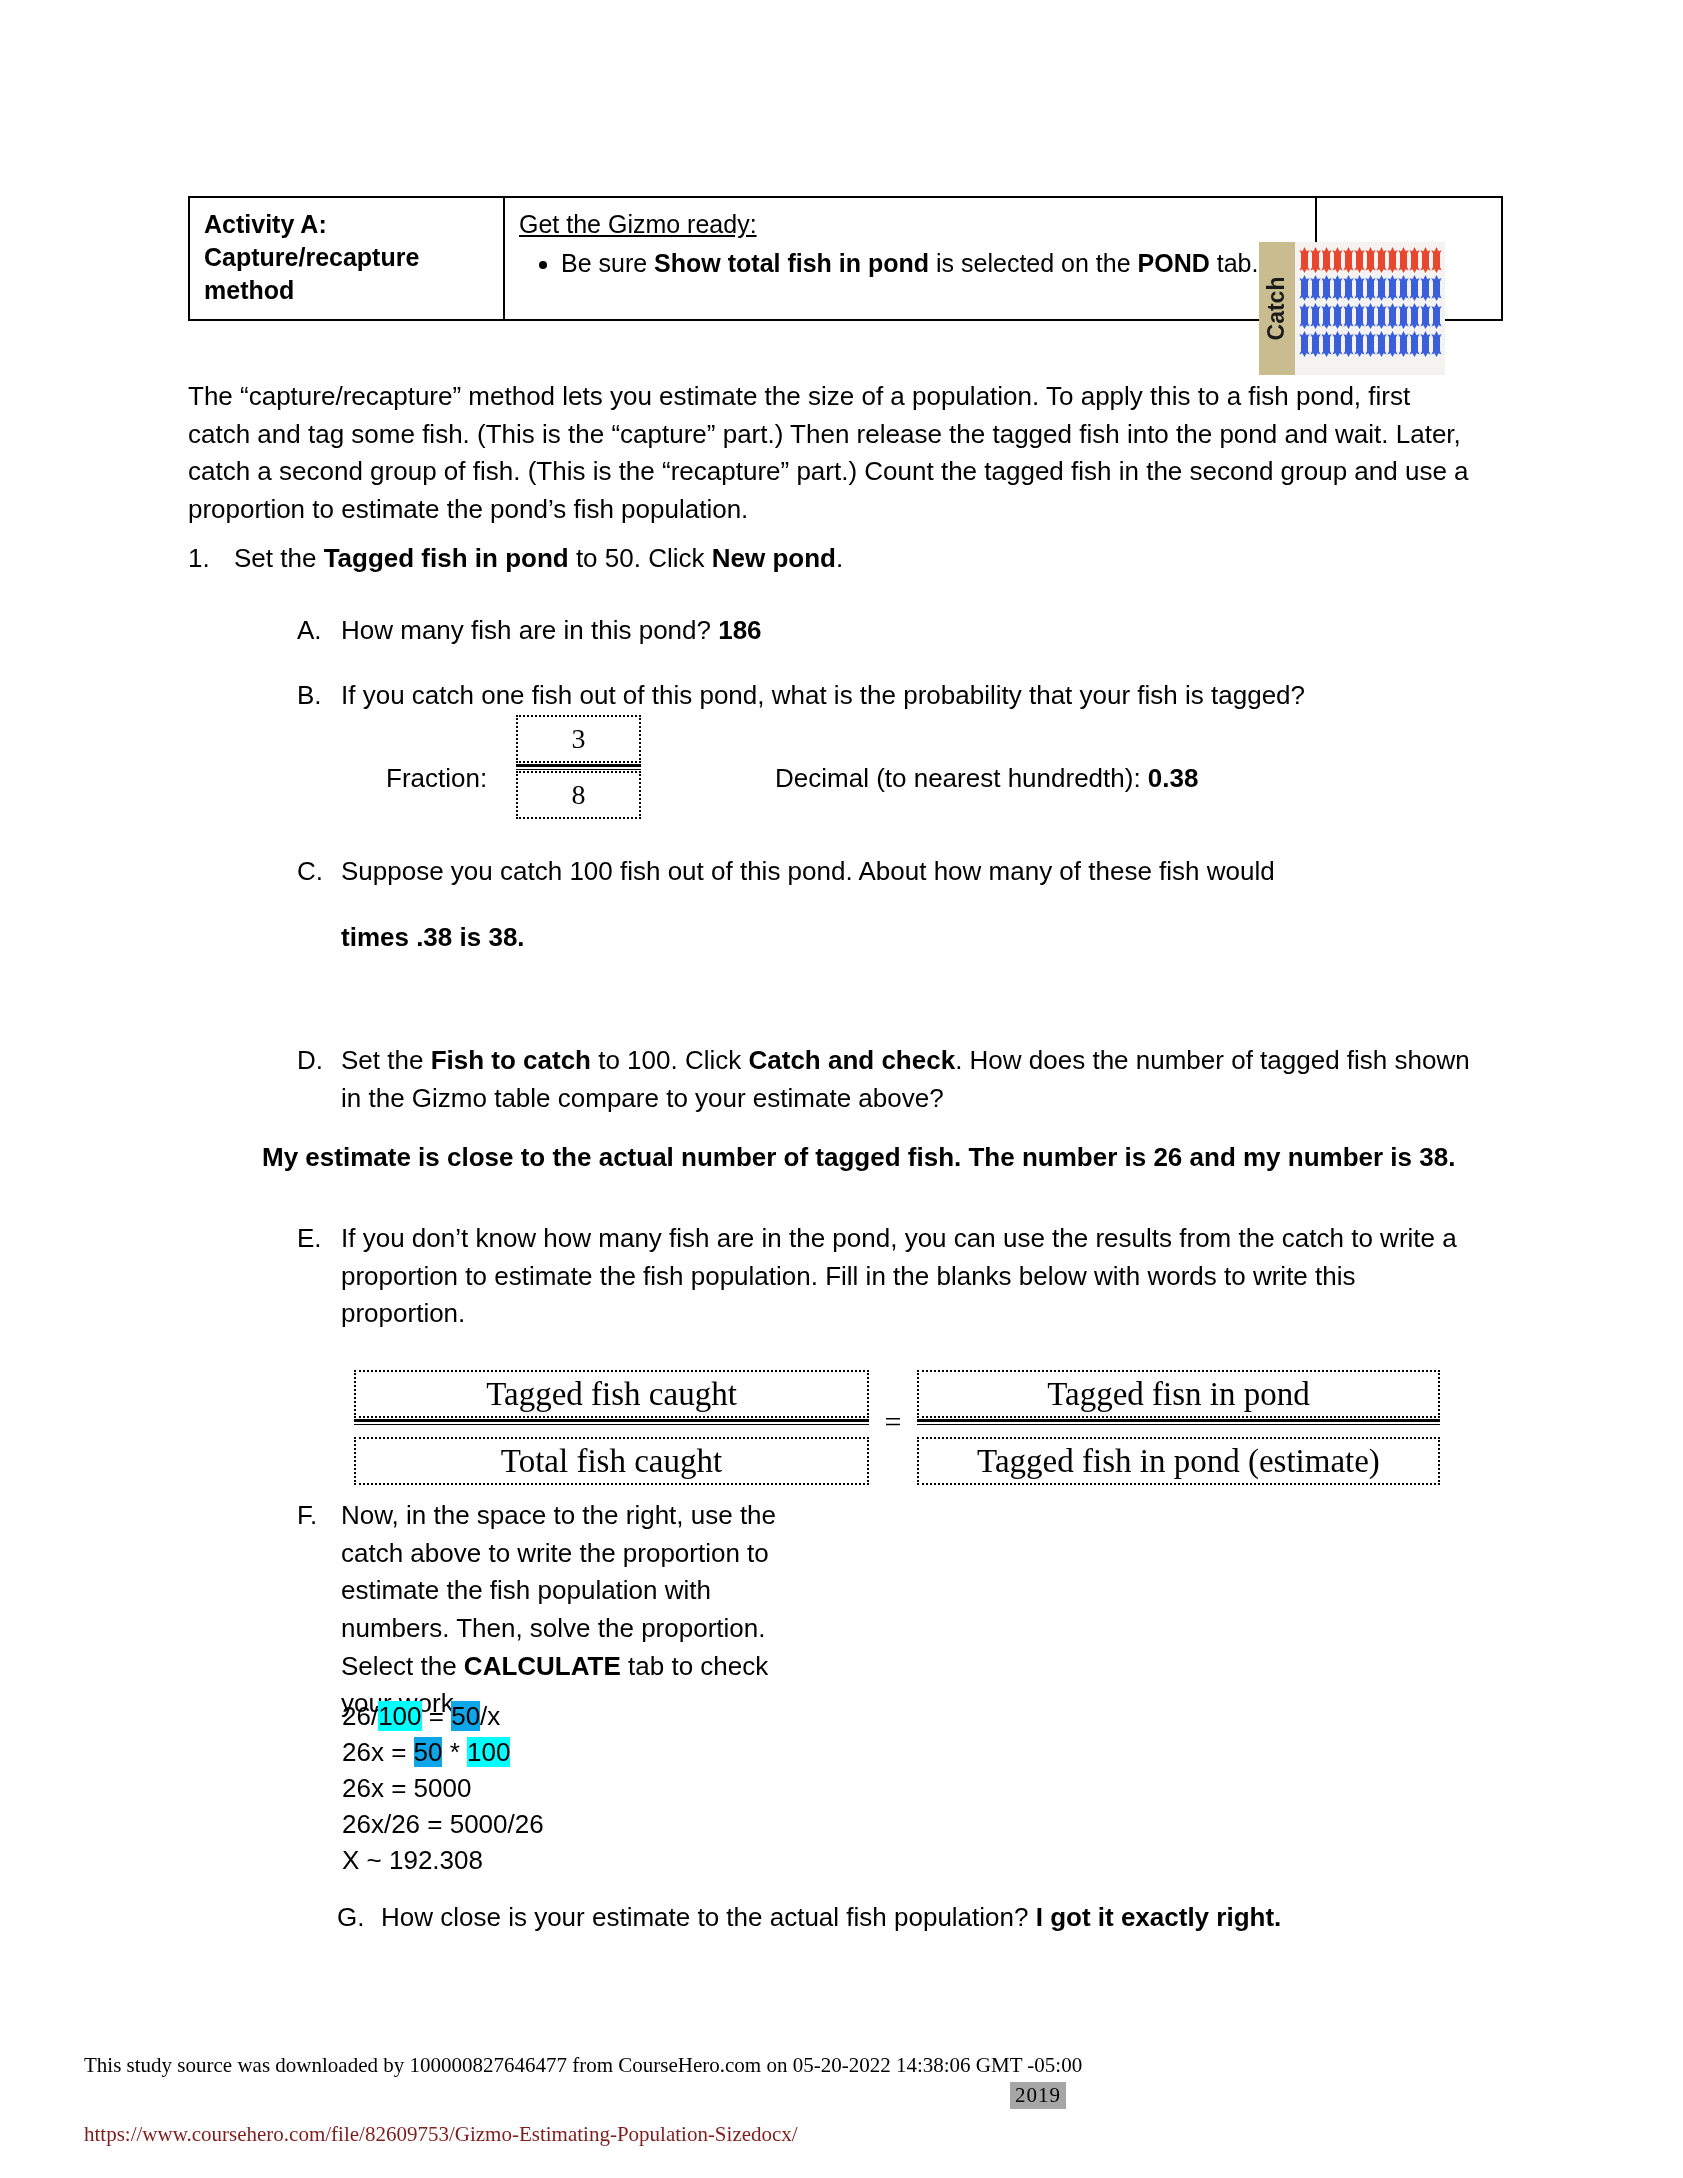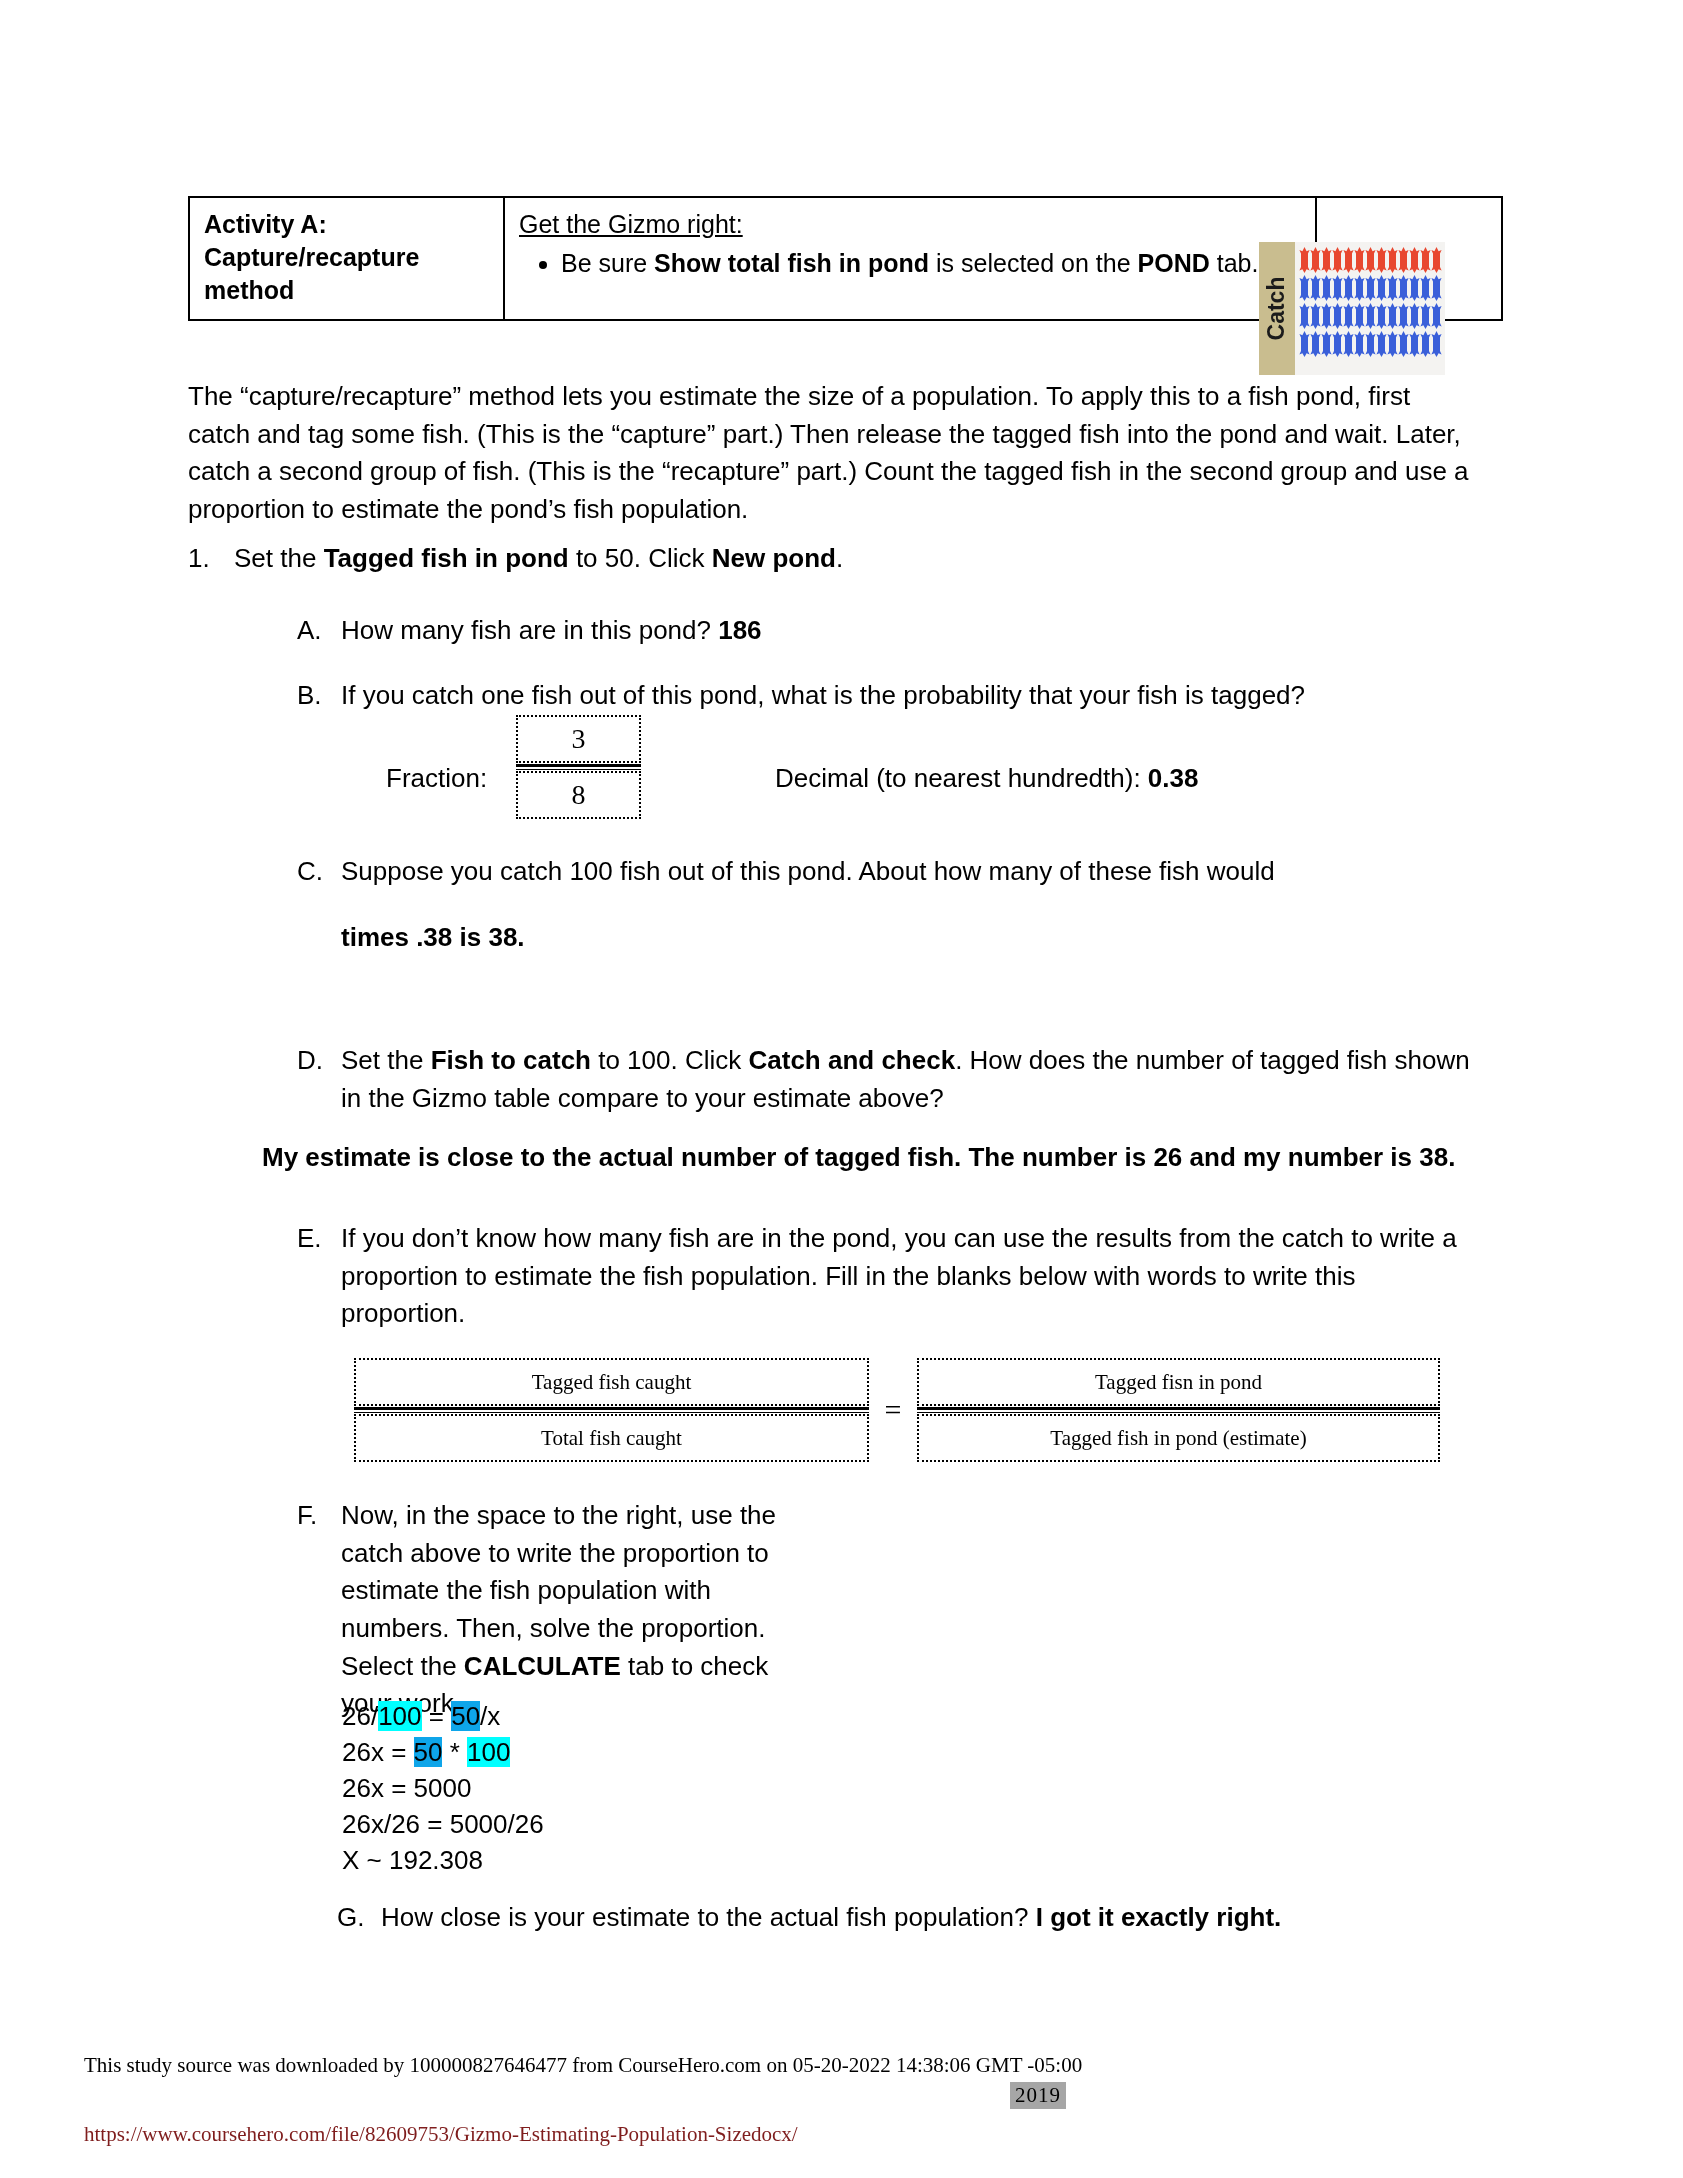--- a/index.html
+++ b/index.html
@@ -209,21 +209,22 @@
   }
   .prop-side { width: 515px; }
   .prop-side.right { width: 523px; }
   .prop-cell {
     border: 2px dotted #000;
     height: 44px;
     display: flex;
     align-items: center;
     justify-content: center;
     font-family: "Liberation Serif", serif;
-    font-size: 21px;
+    font-size: 33px;
+    margin-top: 12px;
   }
   .prop-bar {
     border-top: 3px solid #000;
     border-bottom: 1px solid #000;
     height: 2px;
     margin: 1px 0;
   }
   .equals {
     width: 48px;
     text-align: center;
@@ -284,21 +285,21 @@
   <table class="activity-table">
     <tbody>
         <tr>
       <td class="col-a">
         <div class="activity-label">
           <span>Activity A:</span>
           <span class="second">Capture/recapture method</span>
         </div>
       </td>
       <td class="col-b">
-        <span class="gizmo-head">Get the Gizmo right:</span>
+        <span class="gizmo-head">Get the Gizmo ready:</span>
         <ul class="gizmo-list">
           <li><span>Be sure </span><b>Show total fish in pond</b><span> is selected on the </span><b>POND</b><span> tab.</span></li>
         </ul>
       </td>
       <td class="col-c"></td>
     </tr>
   </tbody>
     </table>
 
   <div class="catch-figure">

